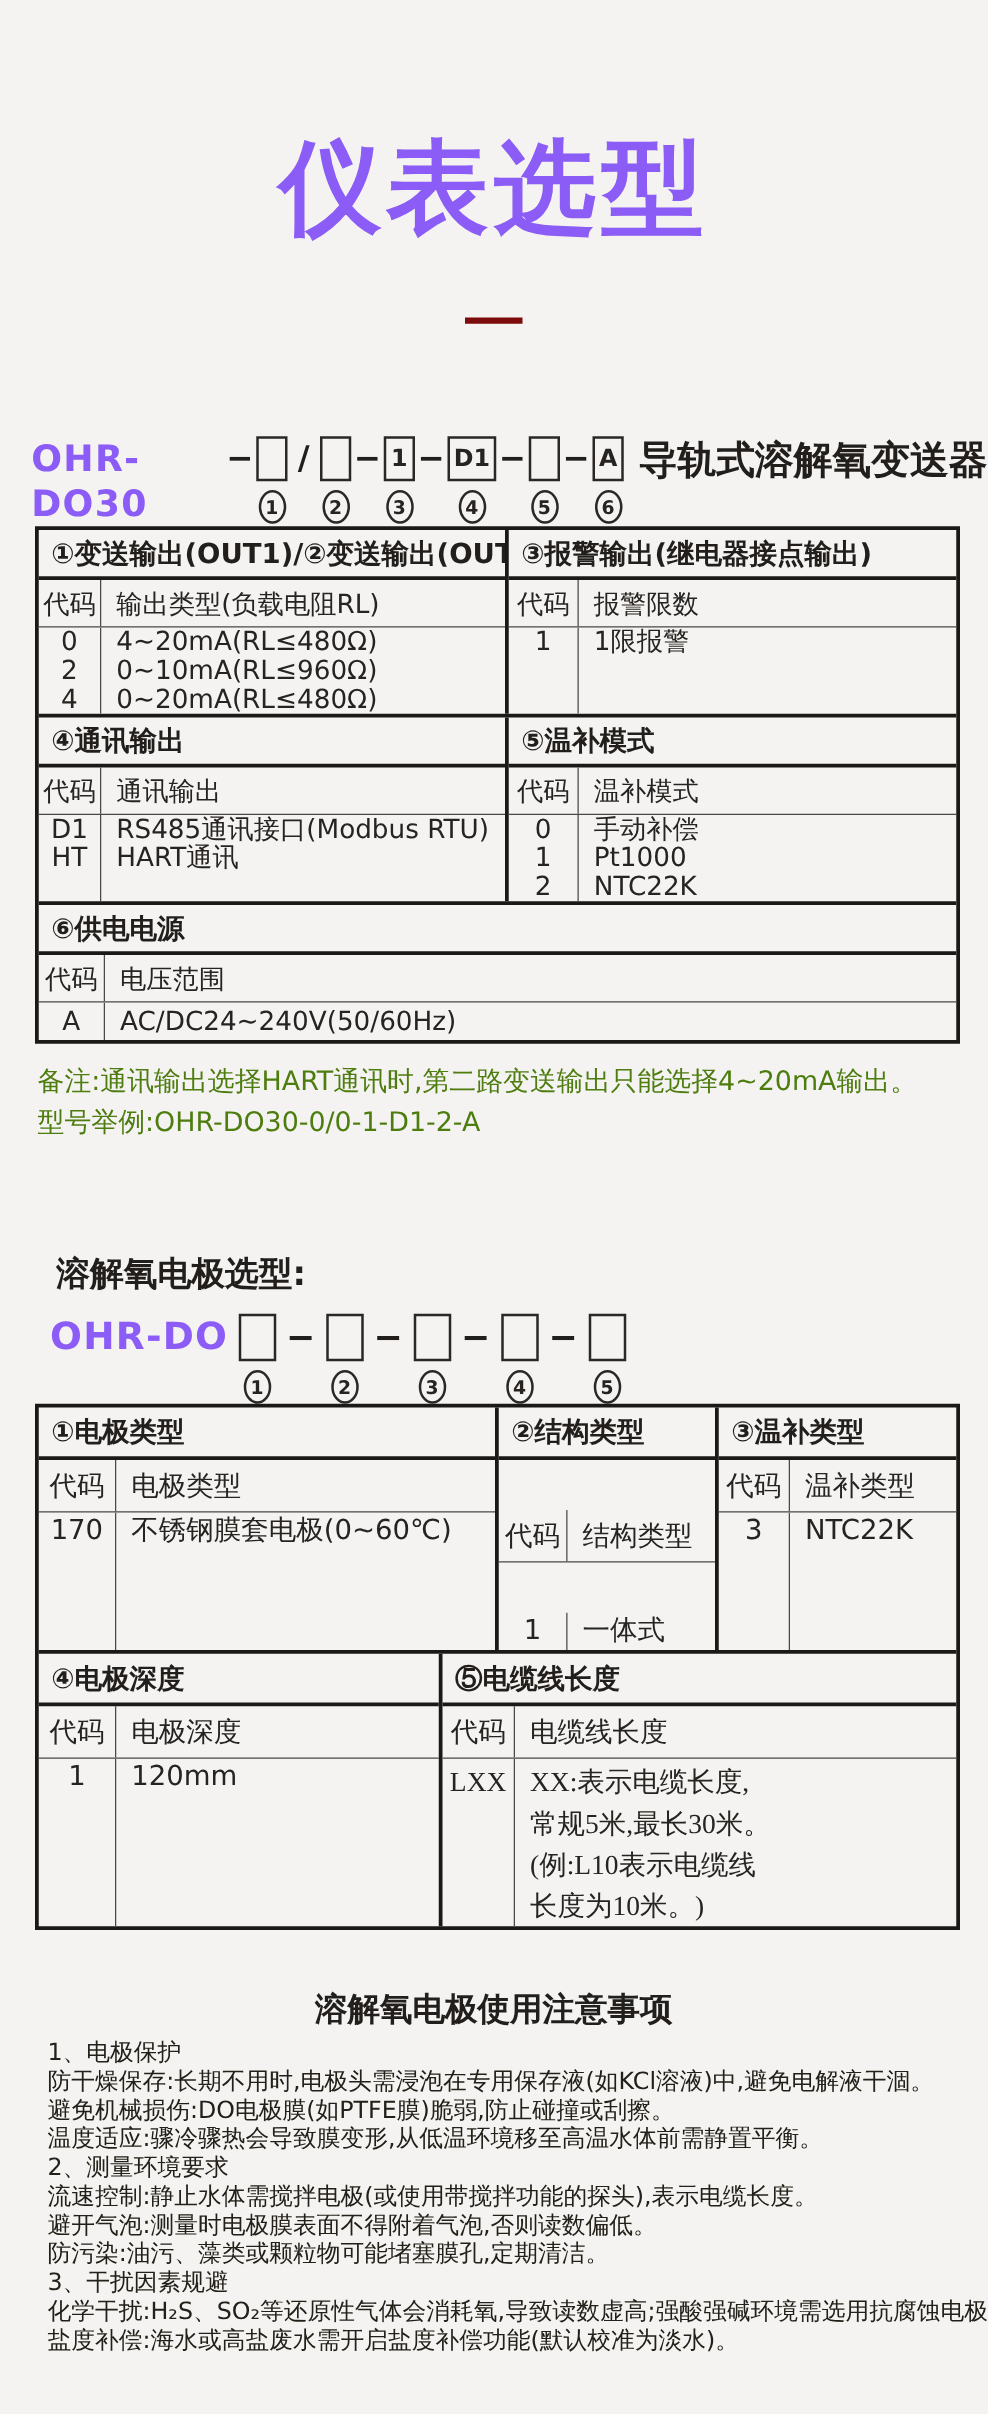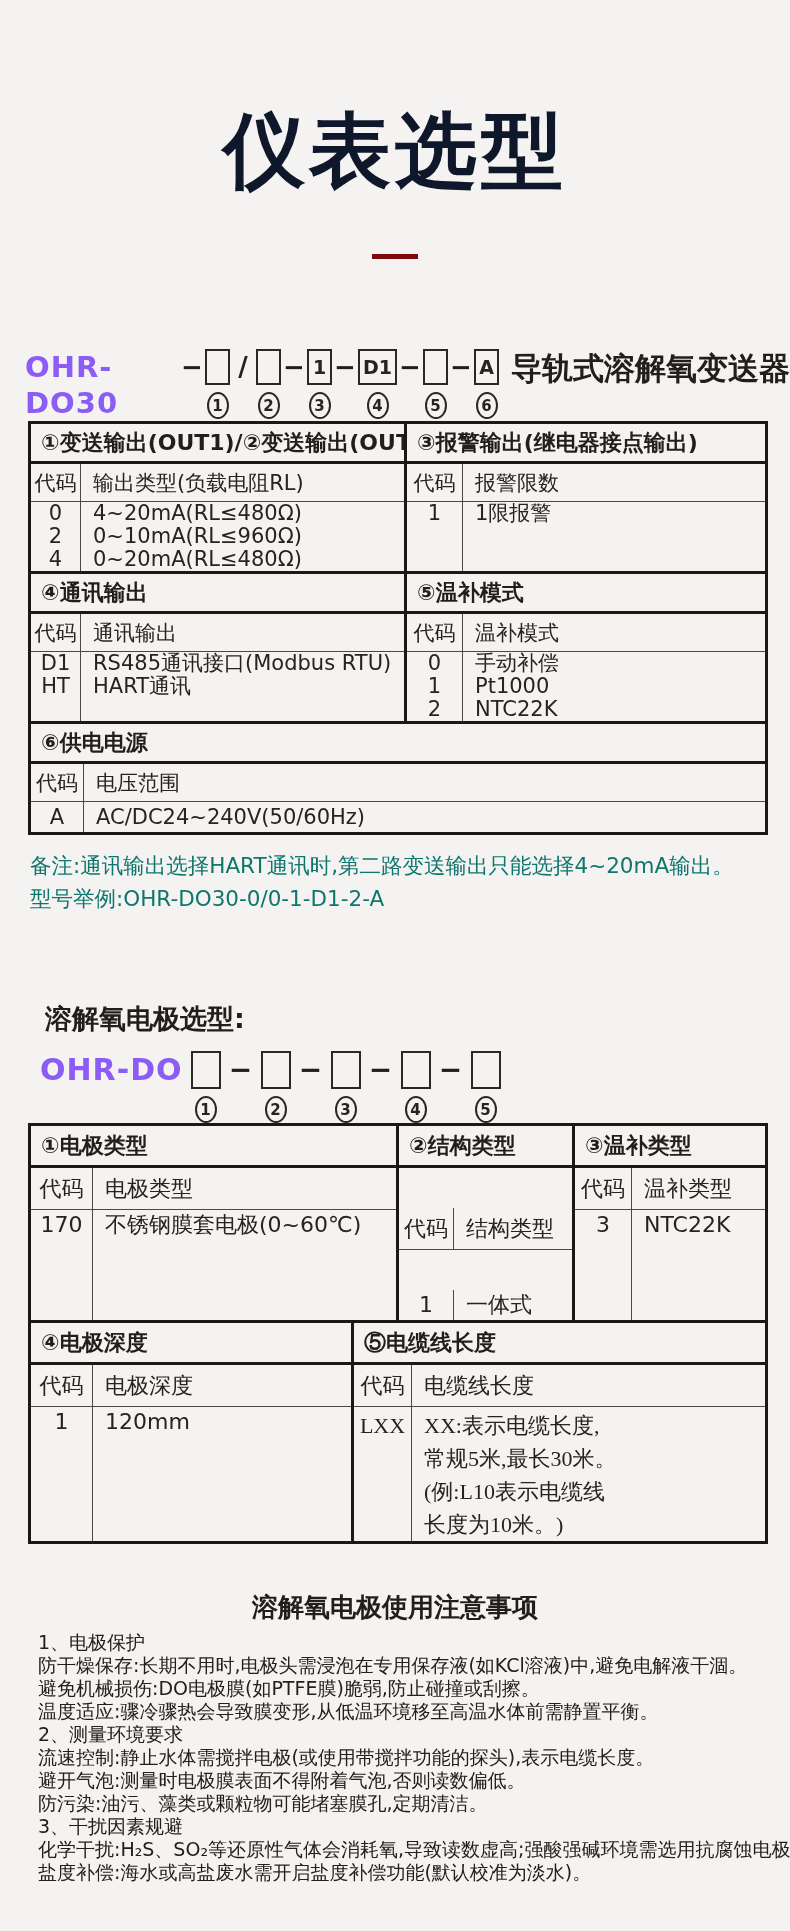--- a/index.html
+++ b/index.html
@@ -5,21 +5,21 @@
   * { margin:0; padding:0; box-sizing:border-box; }
   html,body { background:#f4f3f1; }
   body {
     width:790px; height:1931px; overflow:hidden; position:relative;
     font-family:"DejaVu Sans","Liberation Sans",sans-serif;
     color:#262321;
   }
   
   .page-title {
     margin-top:110px; text-align:center; line-height:1;
-    font-size:82px; font-weight:900; letter-spacing:4px; color:#0f172a;
+    font-size:82px; font-weight:900; letter-spacing:4px; color:#8b5cf6;
   }
   .title-dash { width:46px; height:5px; margin:62px auto 0; background:#7d0b0b; }
 
   
   .mrow { display:flex; align-items:flex-start; }
   .m1 { margin:90px 0 0 25px; }
   .m2 { margin:14px 0 0 40px; }
   .prefix { font-weight:bold; color:#8b5cf6; letter-spacing:1px; }
   .m1 .prefix { font-size:29px; line-height:36px; }
   .m2 .prefix { font-size:30px; line-height:38px; }
@@ -81,21 +81,21 @@
   .t2 .e1w { width:365px; } .t2 .e2w { width:176px;gap:40px; } .t2 .e3w { flex:1; }
   .t2 .e4w { width:320px; } .t2 .e5w { flex:1;font-family:Liberation Serif, serif; }
   .t2 .cwD .code-h, .t2 .cwD .codes { width:62px; }
   .t2 .cwE .code-h, .t2 .cwE .codes { width:55px; }
   .t2 .cwF .code-h, .t2 .cwF .codes { width:57px; }
   .t2 .cwG .code-h, .t2 .cwG .codes { width:58px; }
   .t2 .pre .val { white-space:pre-line; line-height:33px; padding-top:2px; }
   .t2 .pre ~ * .code { line-height:33px; padding-top:2px; }
 
   
-  .remarks { margin:14px 0 0 30px; font-size:21.5px; line-height:33px; color:#0f766e; }
+  .remarks { margin:14px 0 0 30px; font-size:21.5px; line-height:33px; color:#4d7c0f; }
 
   
   .electrode-heading { margin:86px 0 0 45px; font-size:27px; font-weight:bold; color:#211e1c; }
 
   
   .notes-heading { margin-top:46px; text-align:center; font-size:26px; font-weight:bold; color:#211e1c; }
   .note-lines { margin:6px 0 0 38px; }
   .note-line { font-size:19px; line-height:23px; color:#232019; white-space:nowrap; }
 </style>
 </head>

